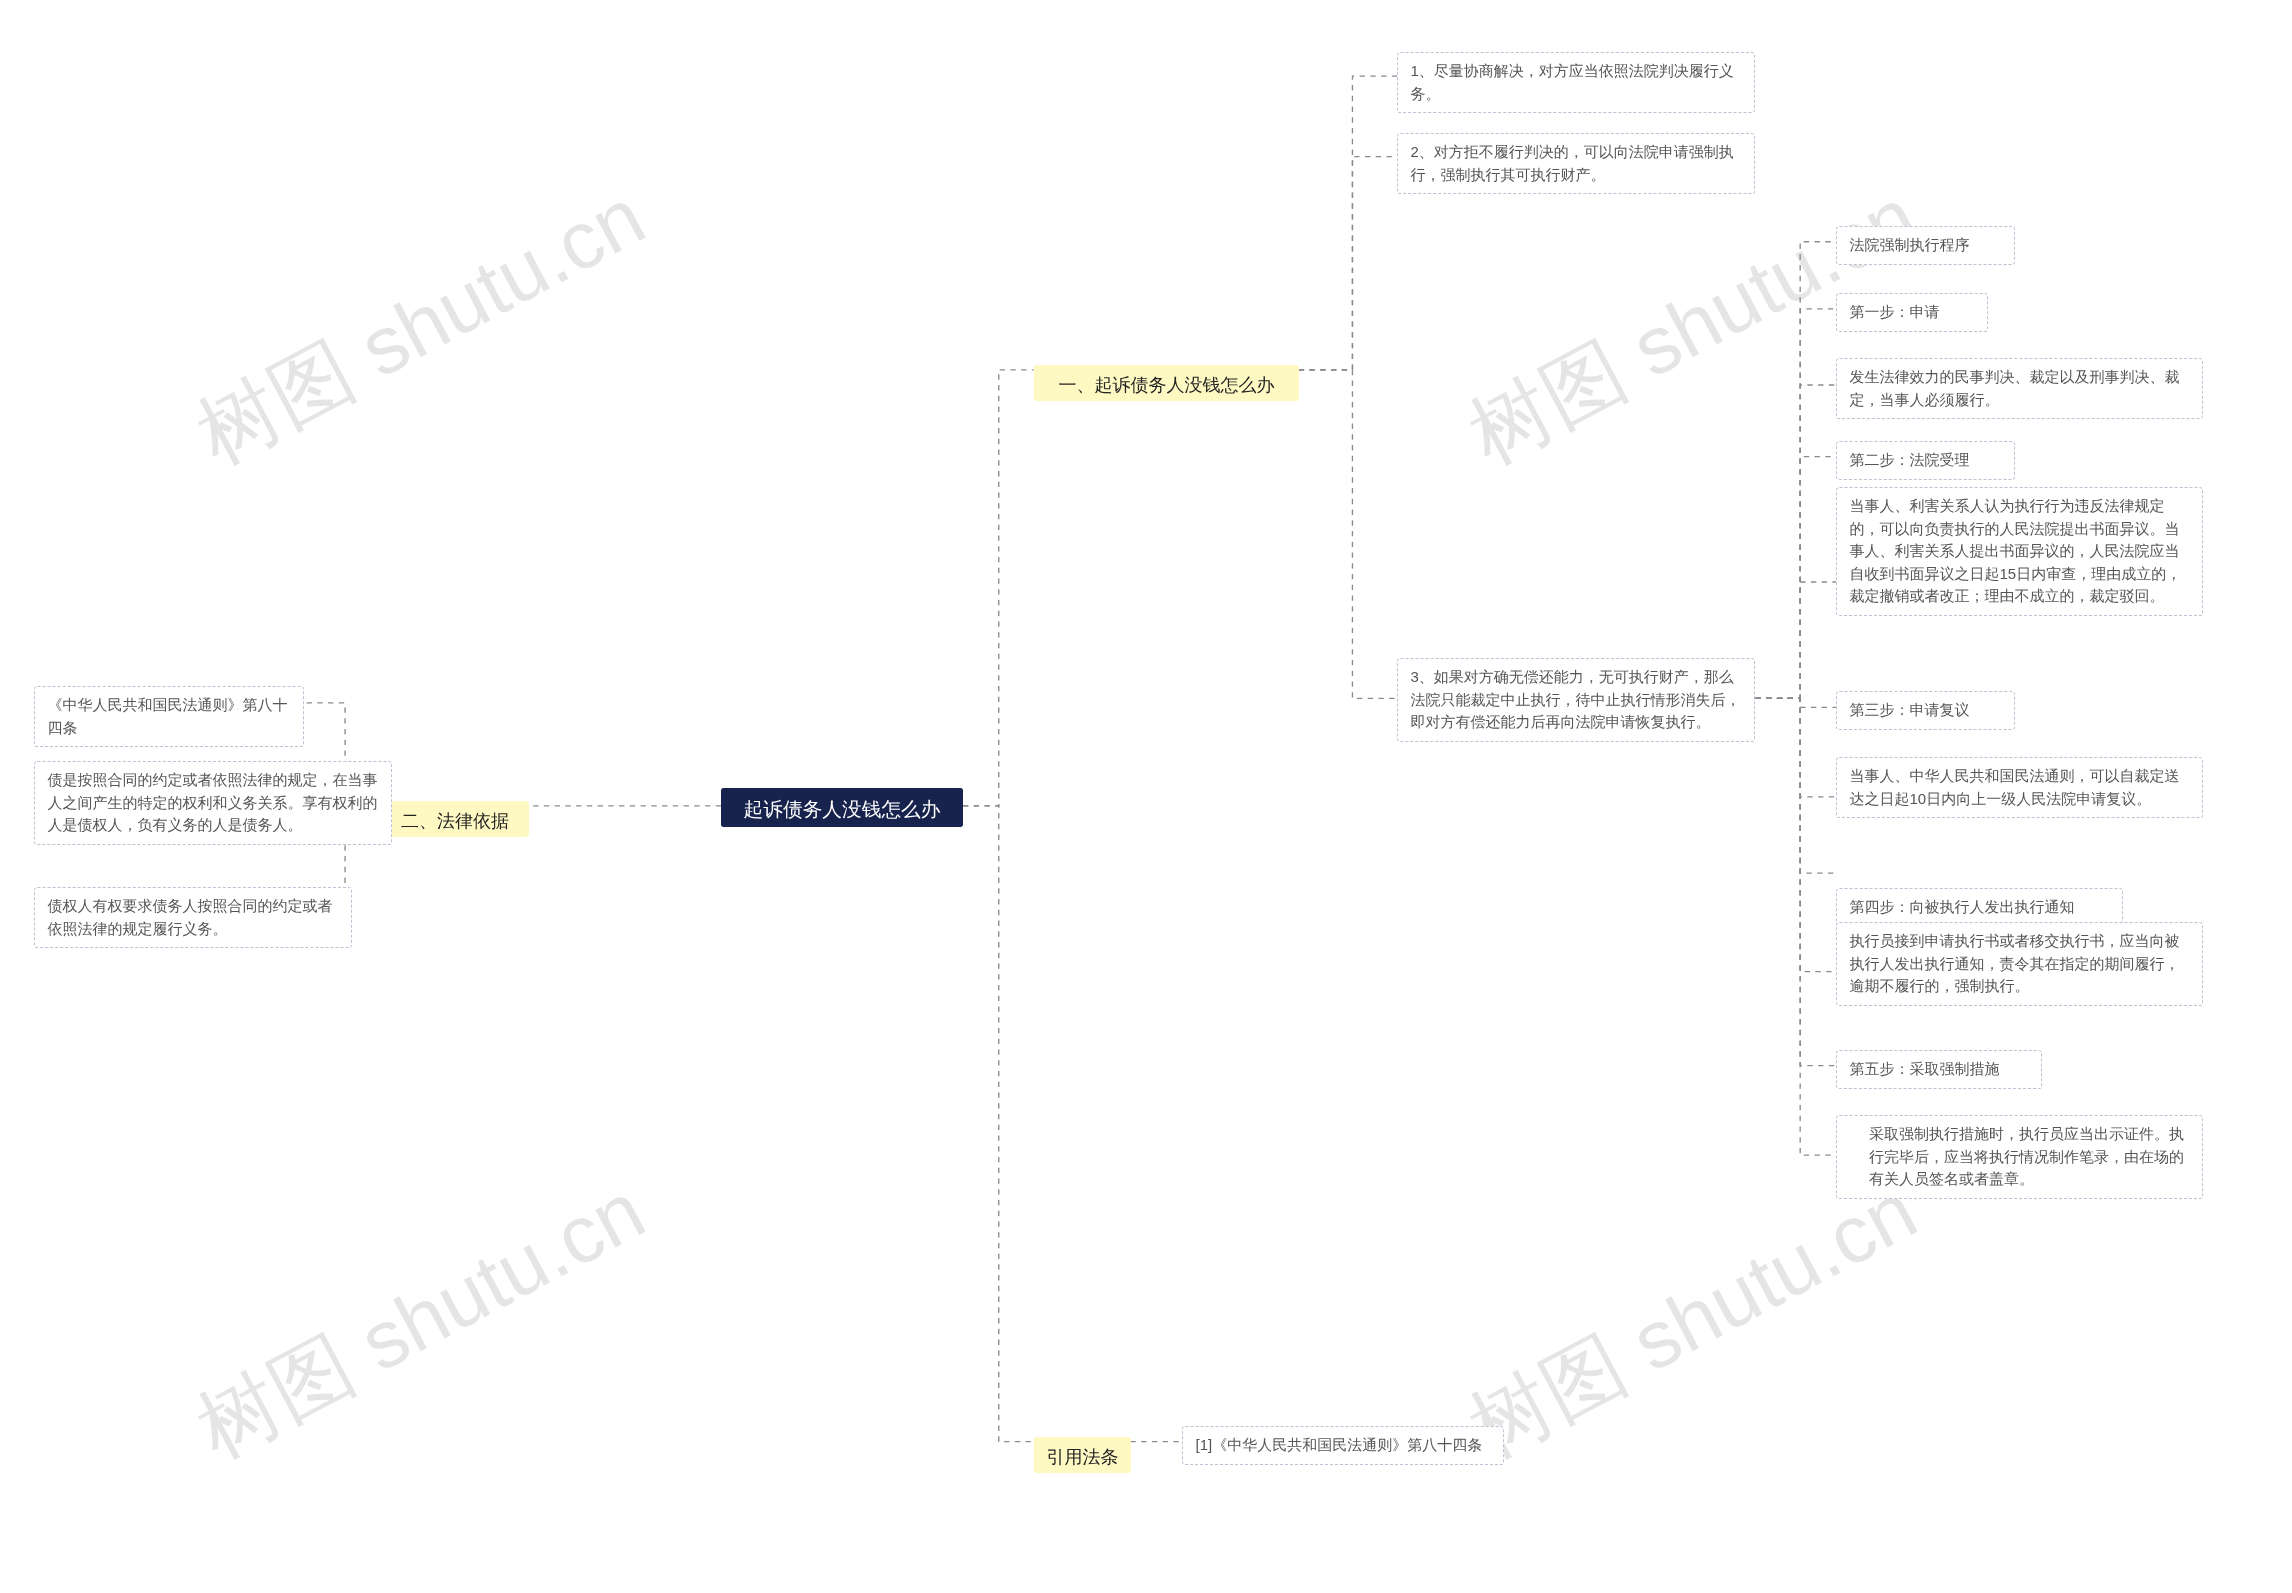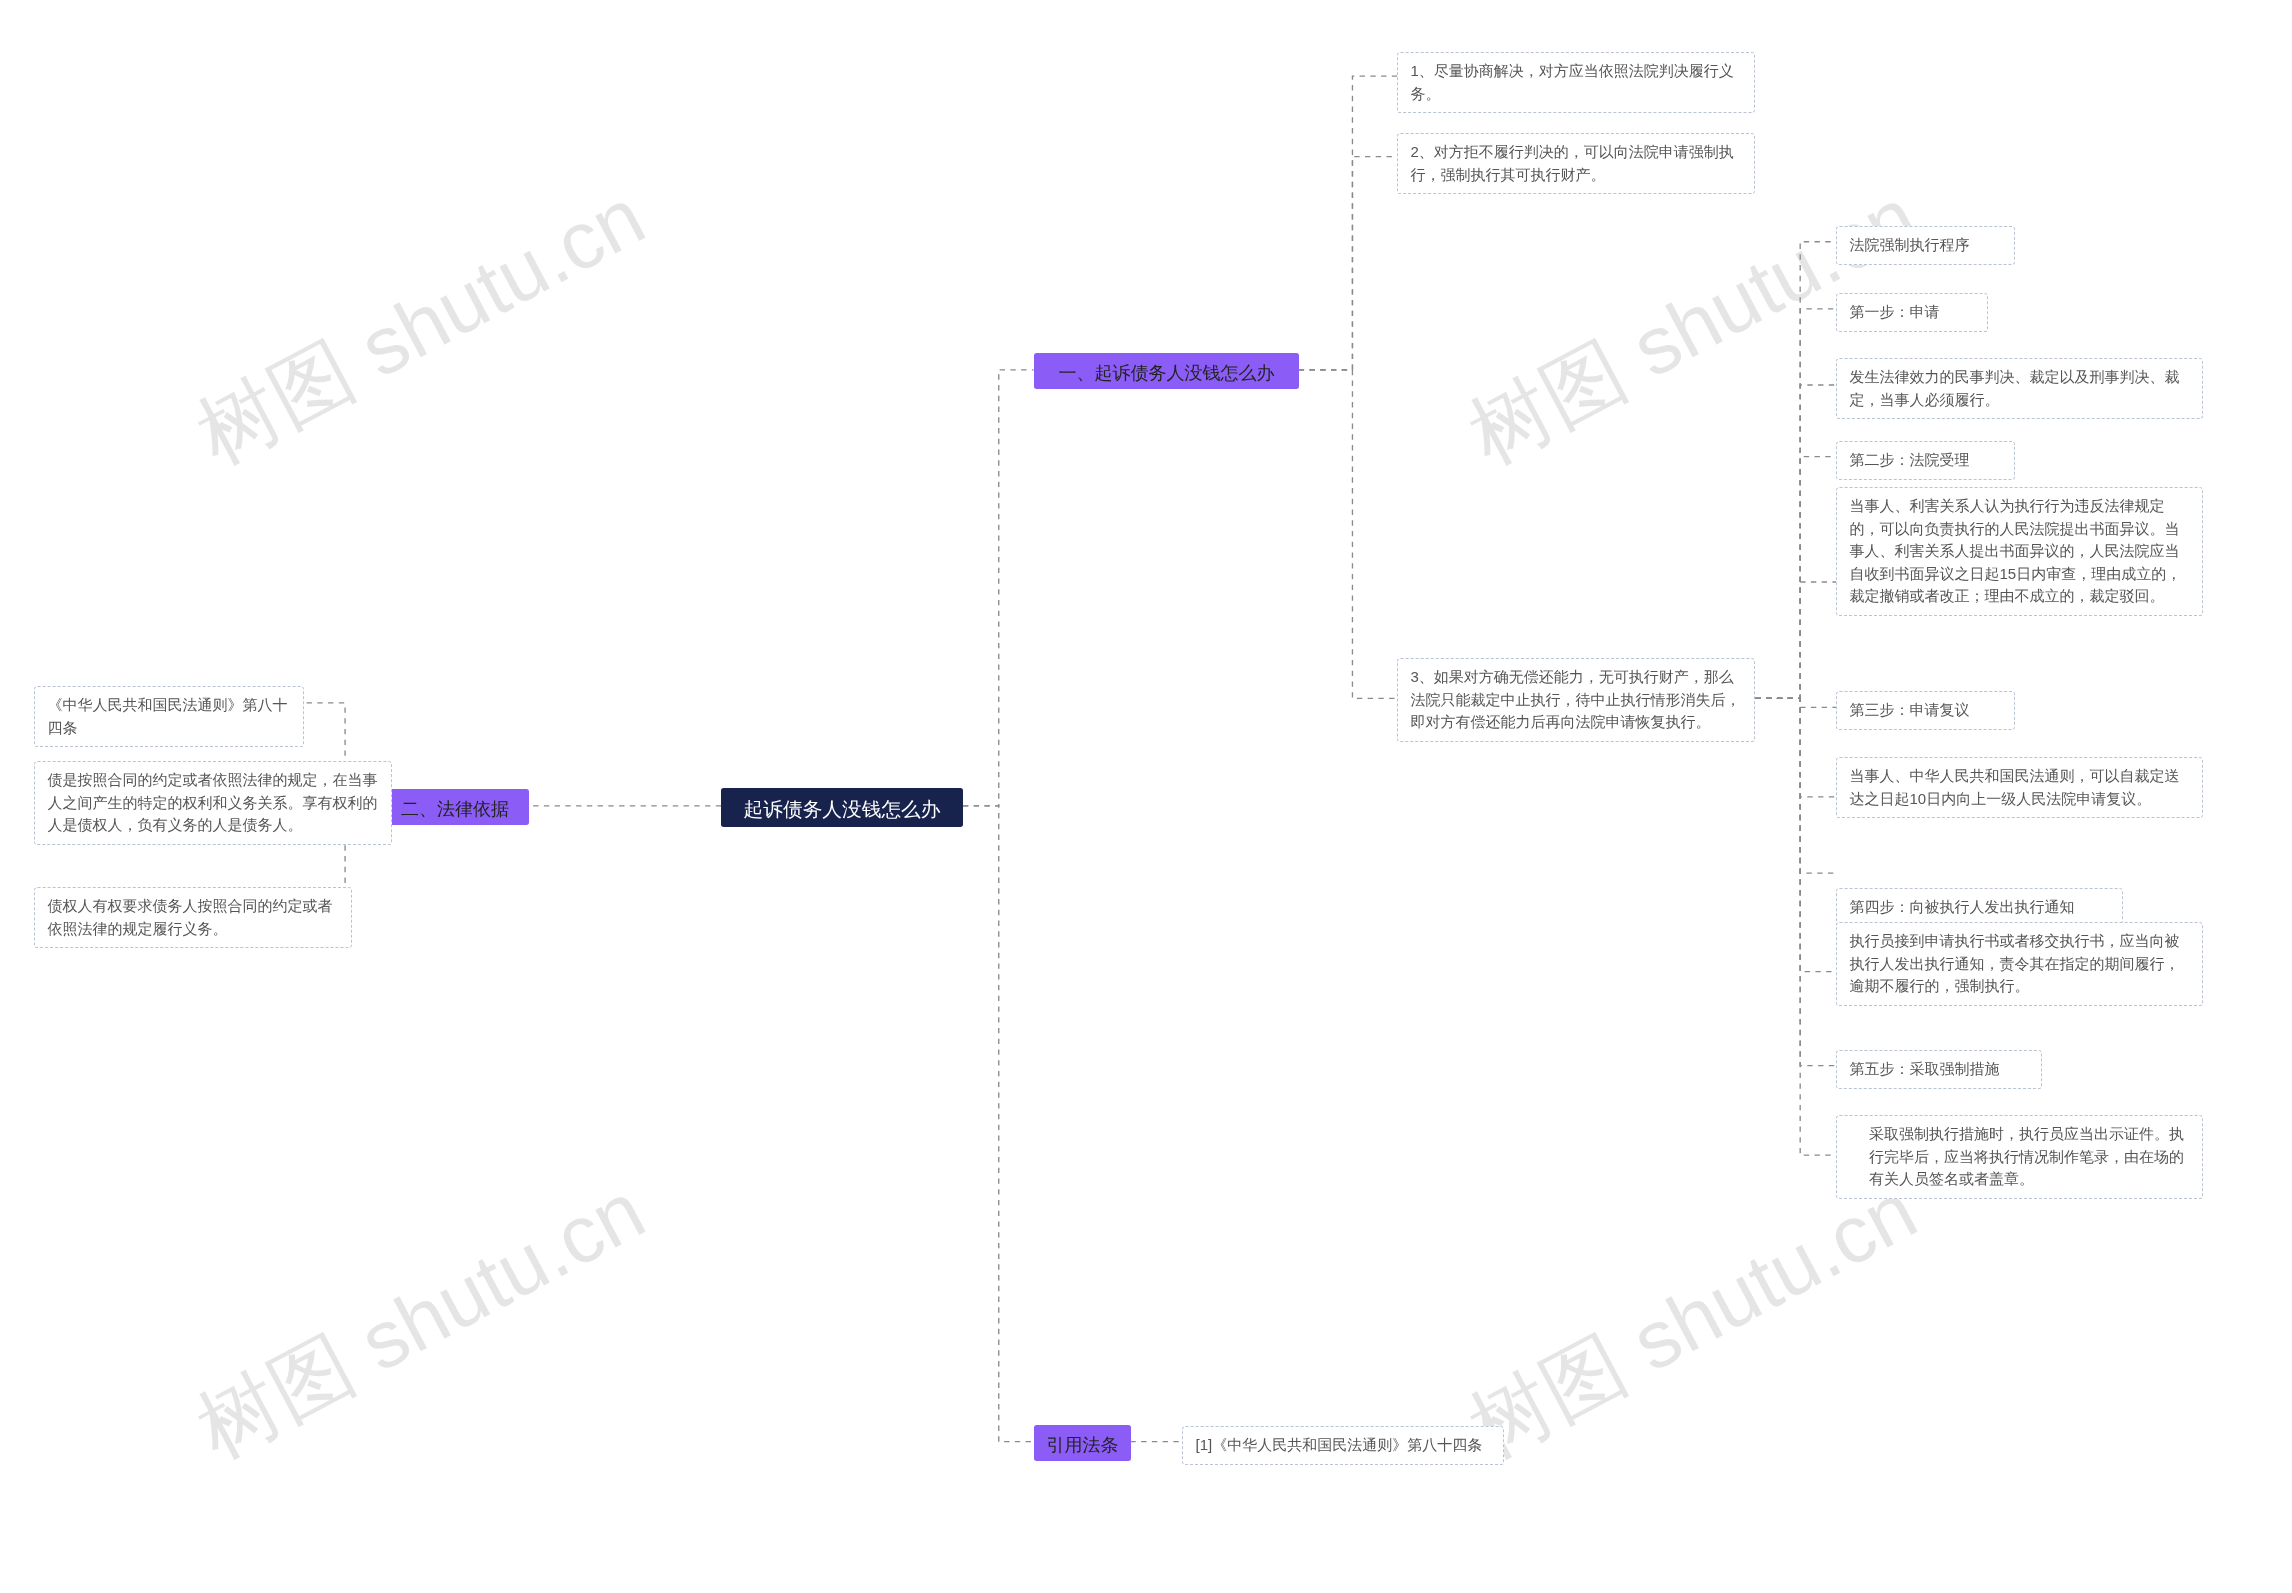--- a/index.html
+++ b/index.html
@@ -22,25 +22,26 @@
   }
   .root {
     background: #17234d;
     color: #ffffff;
     font-size: 19.7px;
     font-weight: 400;
     text-align: center;
     border-radius: 2.7px;
   }
   .branch {
-    background: #8b5cf6;
+    background: #fef9c3;
     color: #222;
     font-size: 18px;
     text-align: center;
     border-radius: 2.7px;
+    margin-top: 12px;
   }
   .leaf {
     border: 1.8px dashed #b9c3d3;
     background: #ffffff;
     color: #555;
     font-size: 15px;
     border-radius: 3.6px;
   }
   .watermark {
     position: absolute;

